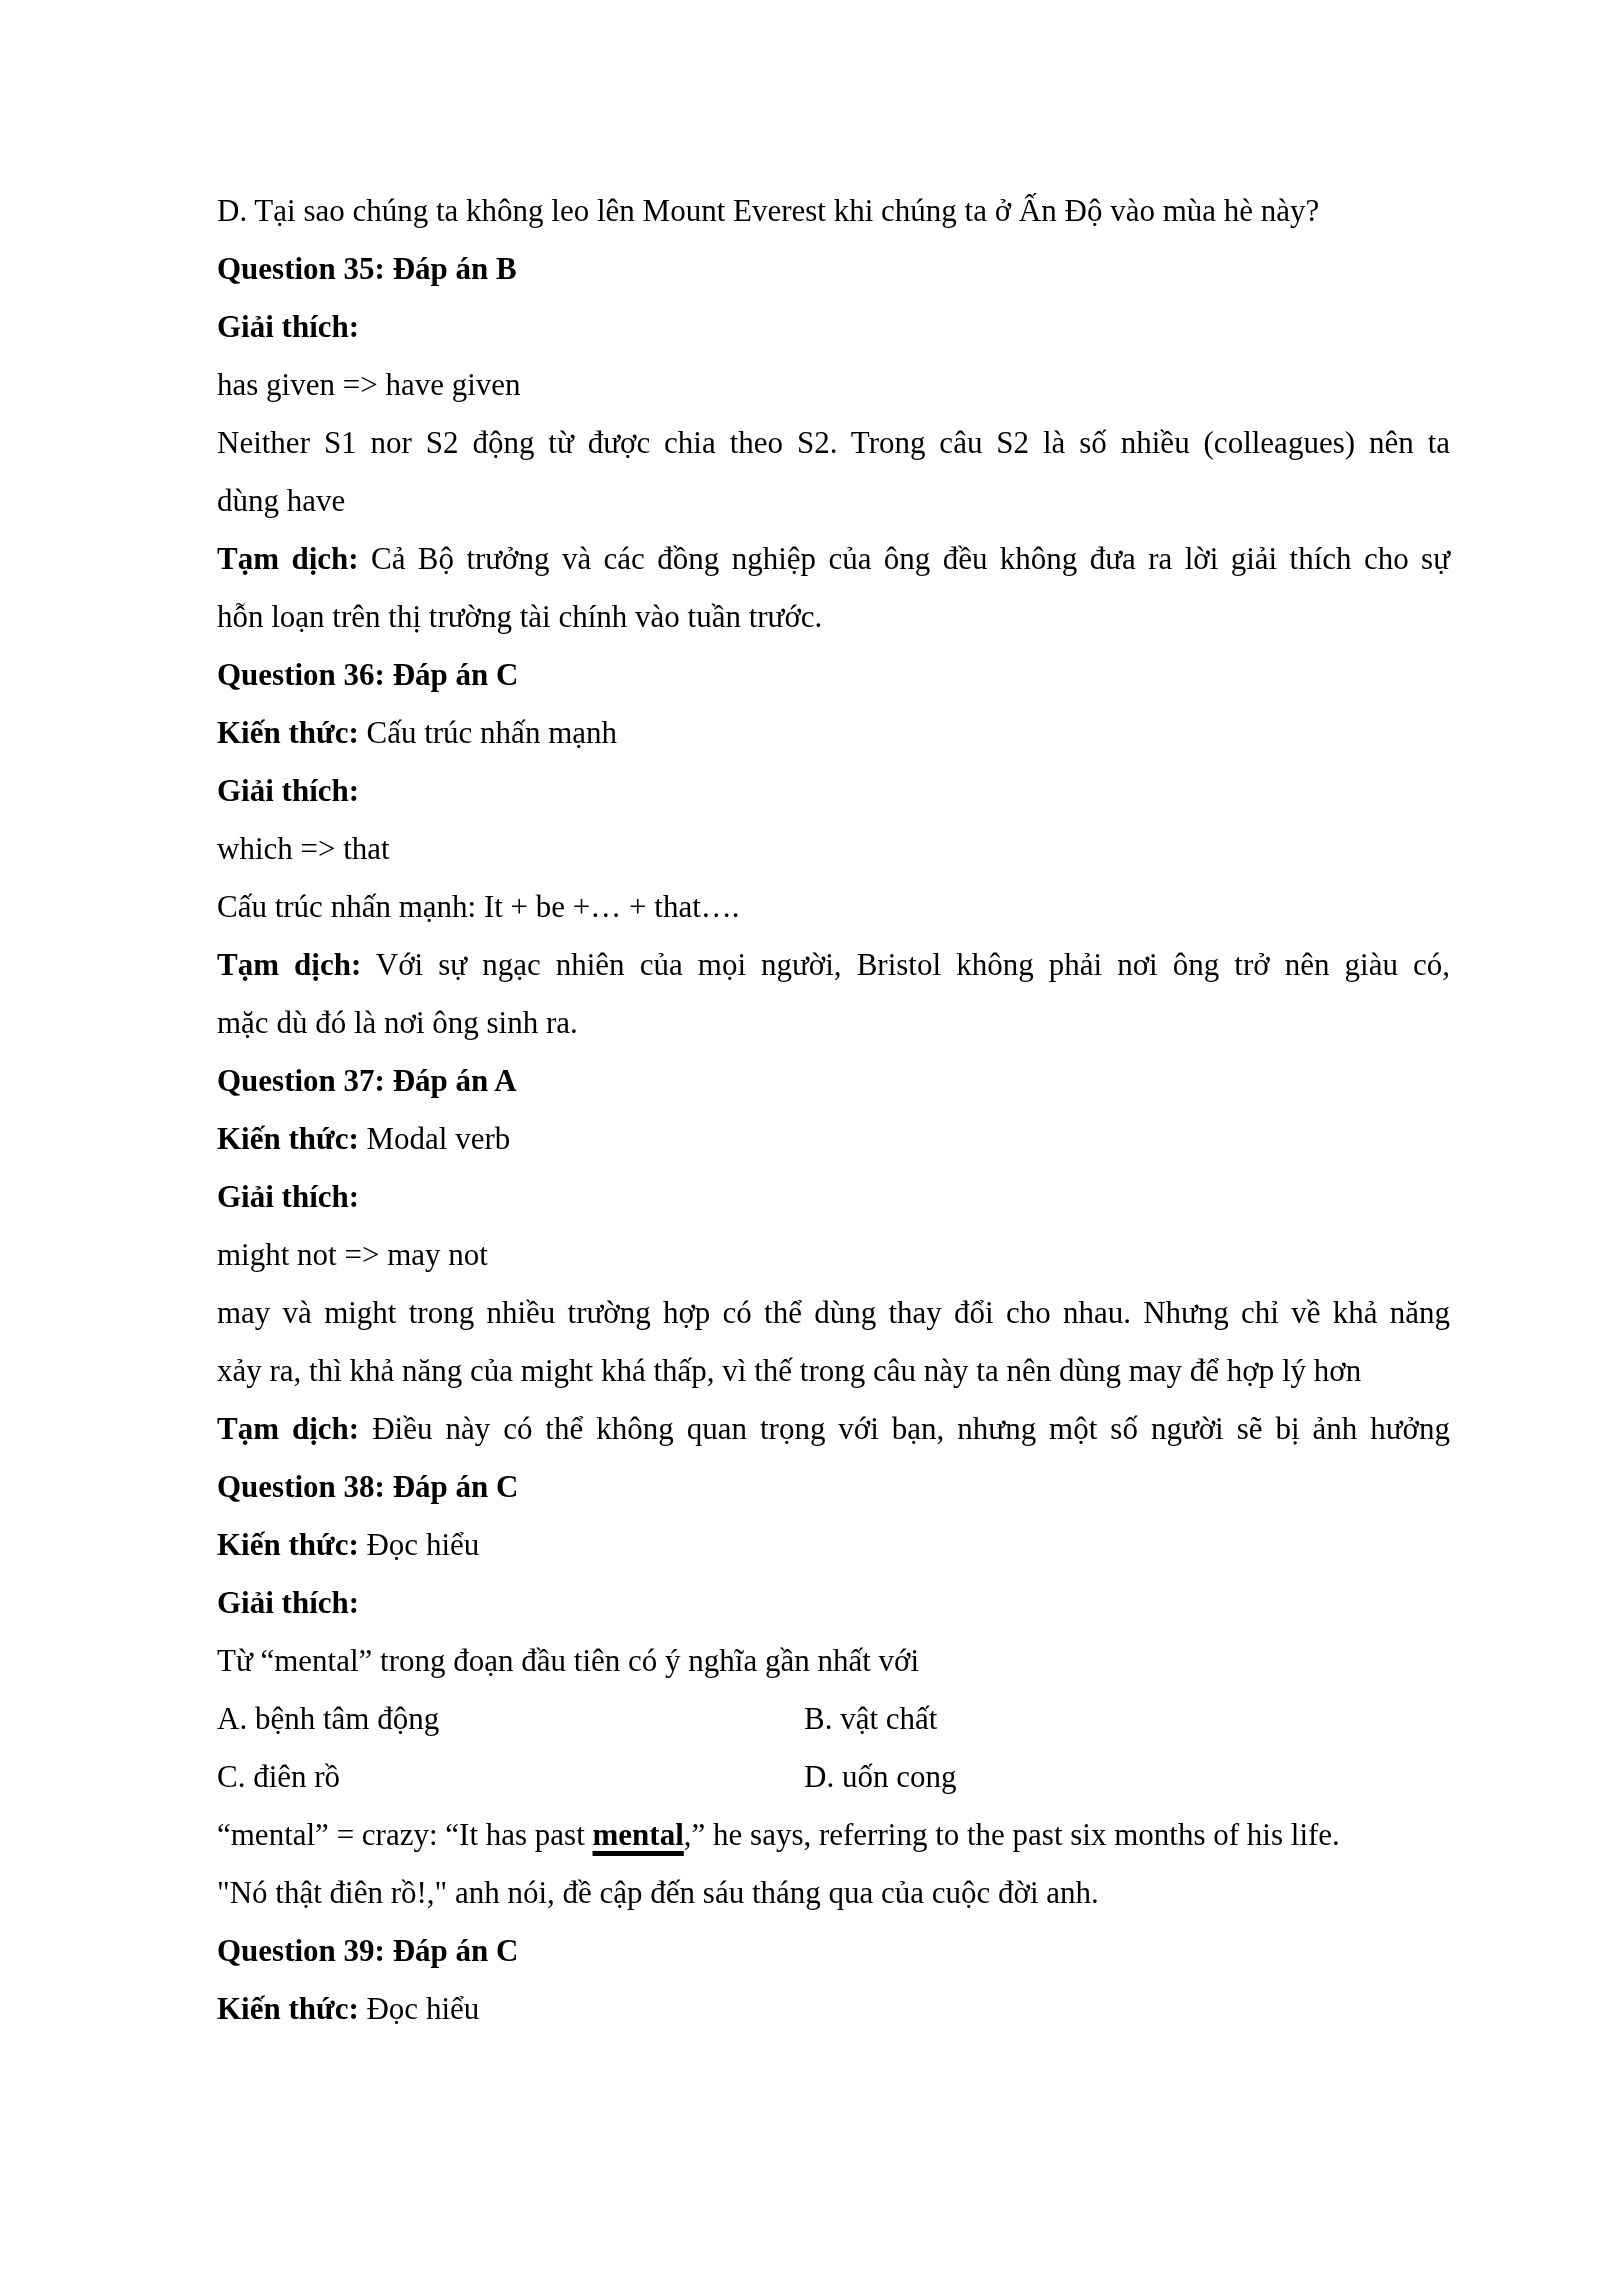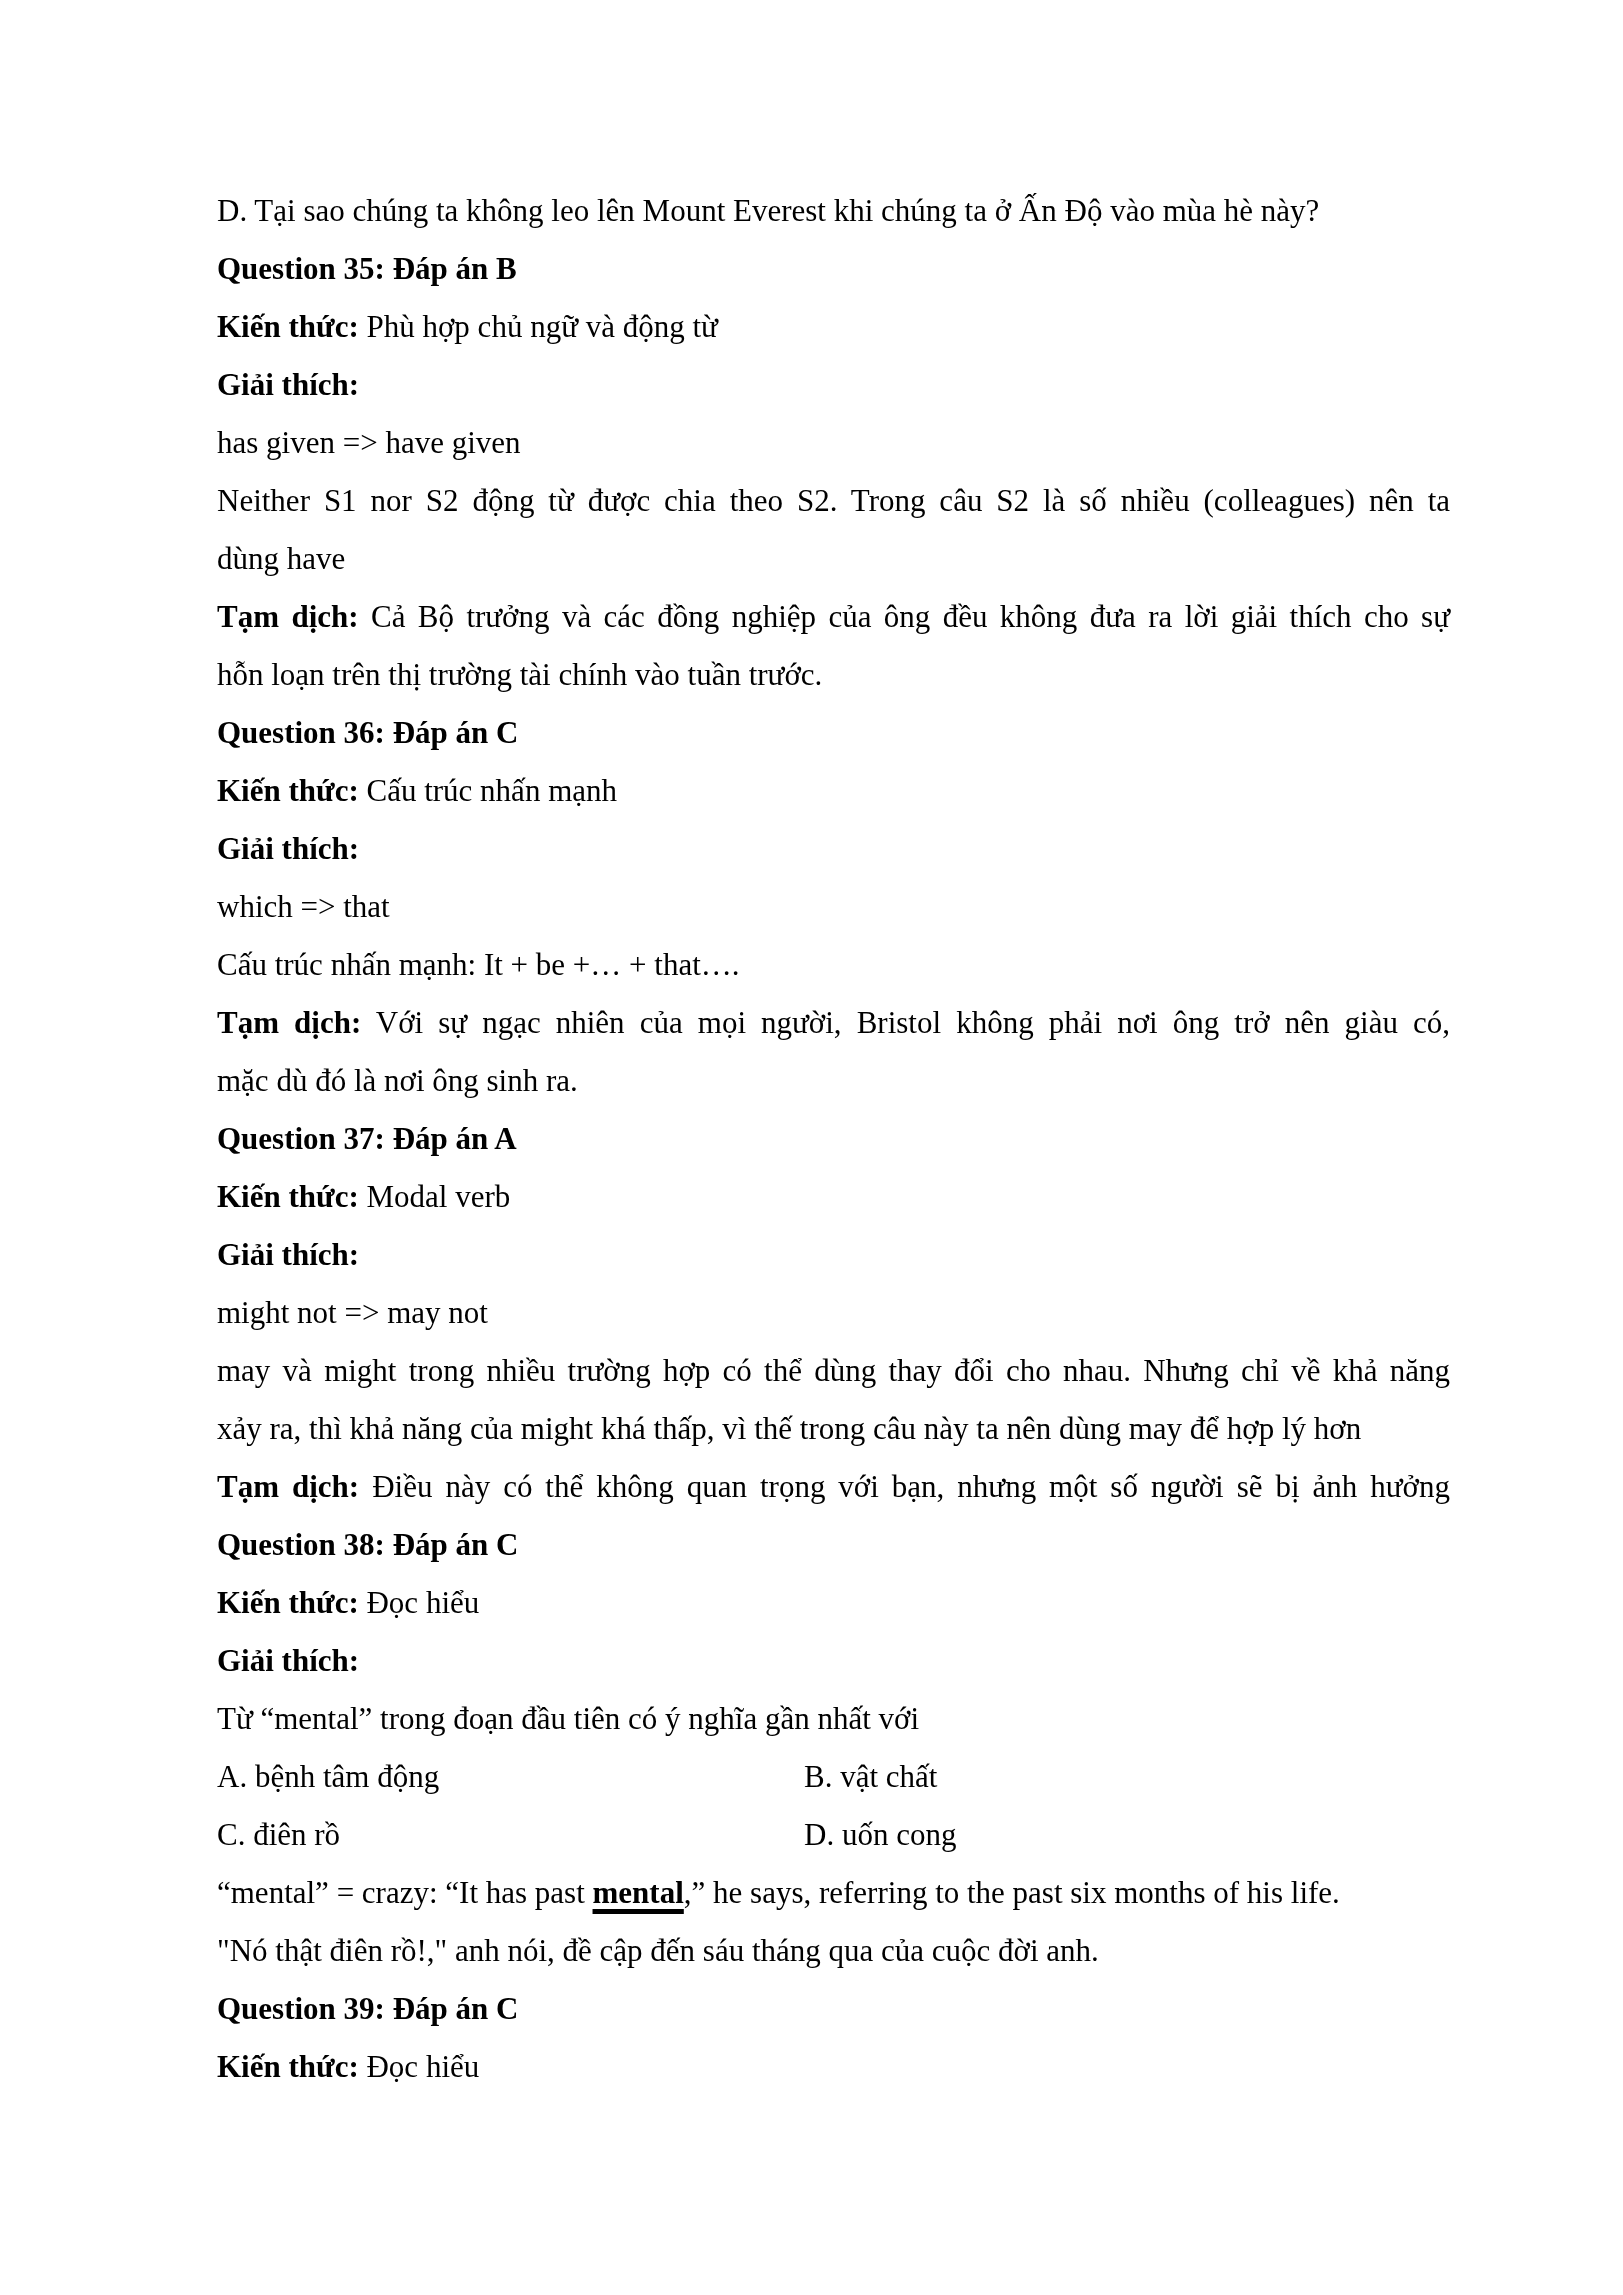--- a/index.html
+++ b/index.html
@@ -24,21 +24,20 @@
     text-decoration-thickness:4.6px;
     text-underline-offset:5.9px;
   }
 </style>
 </head>
 <body>
 
 <div class="doc">
   <div class="line"><span>D. Tại sao chúng ta không leo lên Mount Everest khi chúng ta ở Ấn Độ vào mùa hè này?</span></div>
   <div class="line"><span class="bold">Question 35: Đáp án B</span></div>
-  <div class="line"><span class="bold">Kiến thức:</span><span> Phù hợp chủ ngữ và động từ</span></div>
   <div class="line"><span class="bold">Giải thích:</span></div>
   <div class="line"><span>has given =&gt; have given</span></div>
   <div class="line just"><span>Neither S1 nor S2 động từ được chia theo S2. Trong câu S2 là số nhiều (colleagues) nên ta</span></div>
   <div class="line"><span>dùng have</span></div>
   <div class="line just"><span class="bold">Tạm dịch:</span><span> Cả Bộ trưởng và các đồng nghiệp của ông đều không đưa ra lời giải thích cho sự</span></div>
   <div class="line"><span>hỗn loạn trên thị trường tài chính vào tuần trước.</span></div>
   <div class="line"><span class="bold">Question 36: Đáp án C</span></div>
   <div class="line"><span class="bold">Kiến thức:</span><span> Cấu trúc nhấn mạnh</span></div>
   <div class="line"><span class="bold">Giải thích:</span></div>
   <div class="line"><span>which =&gt; that</span></div>

